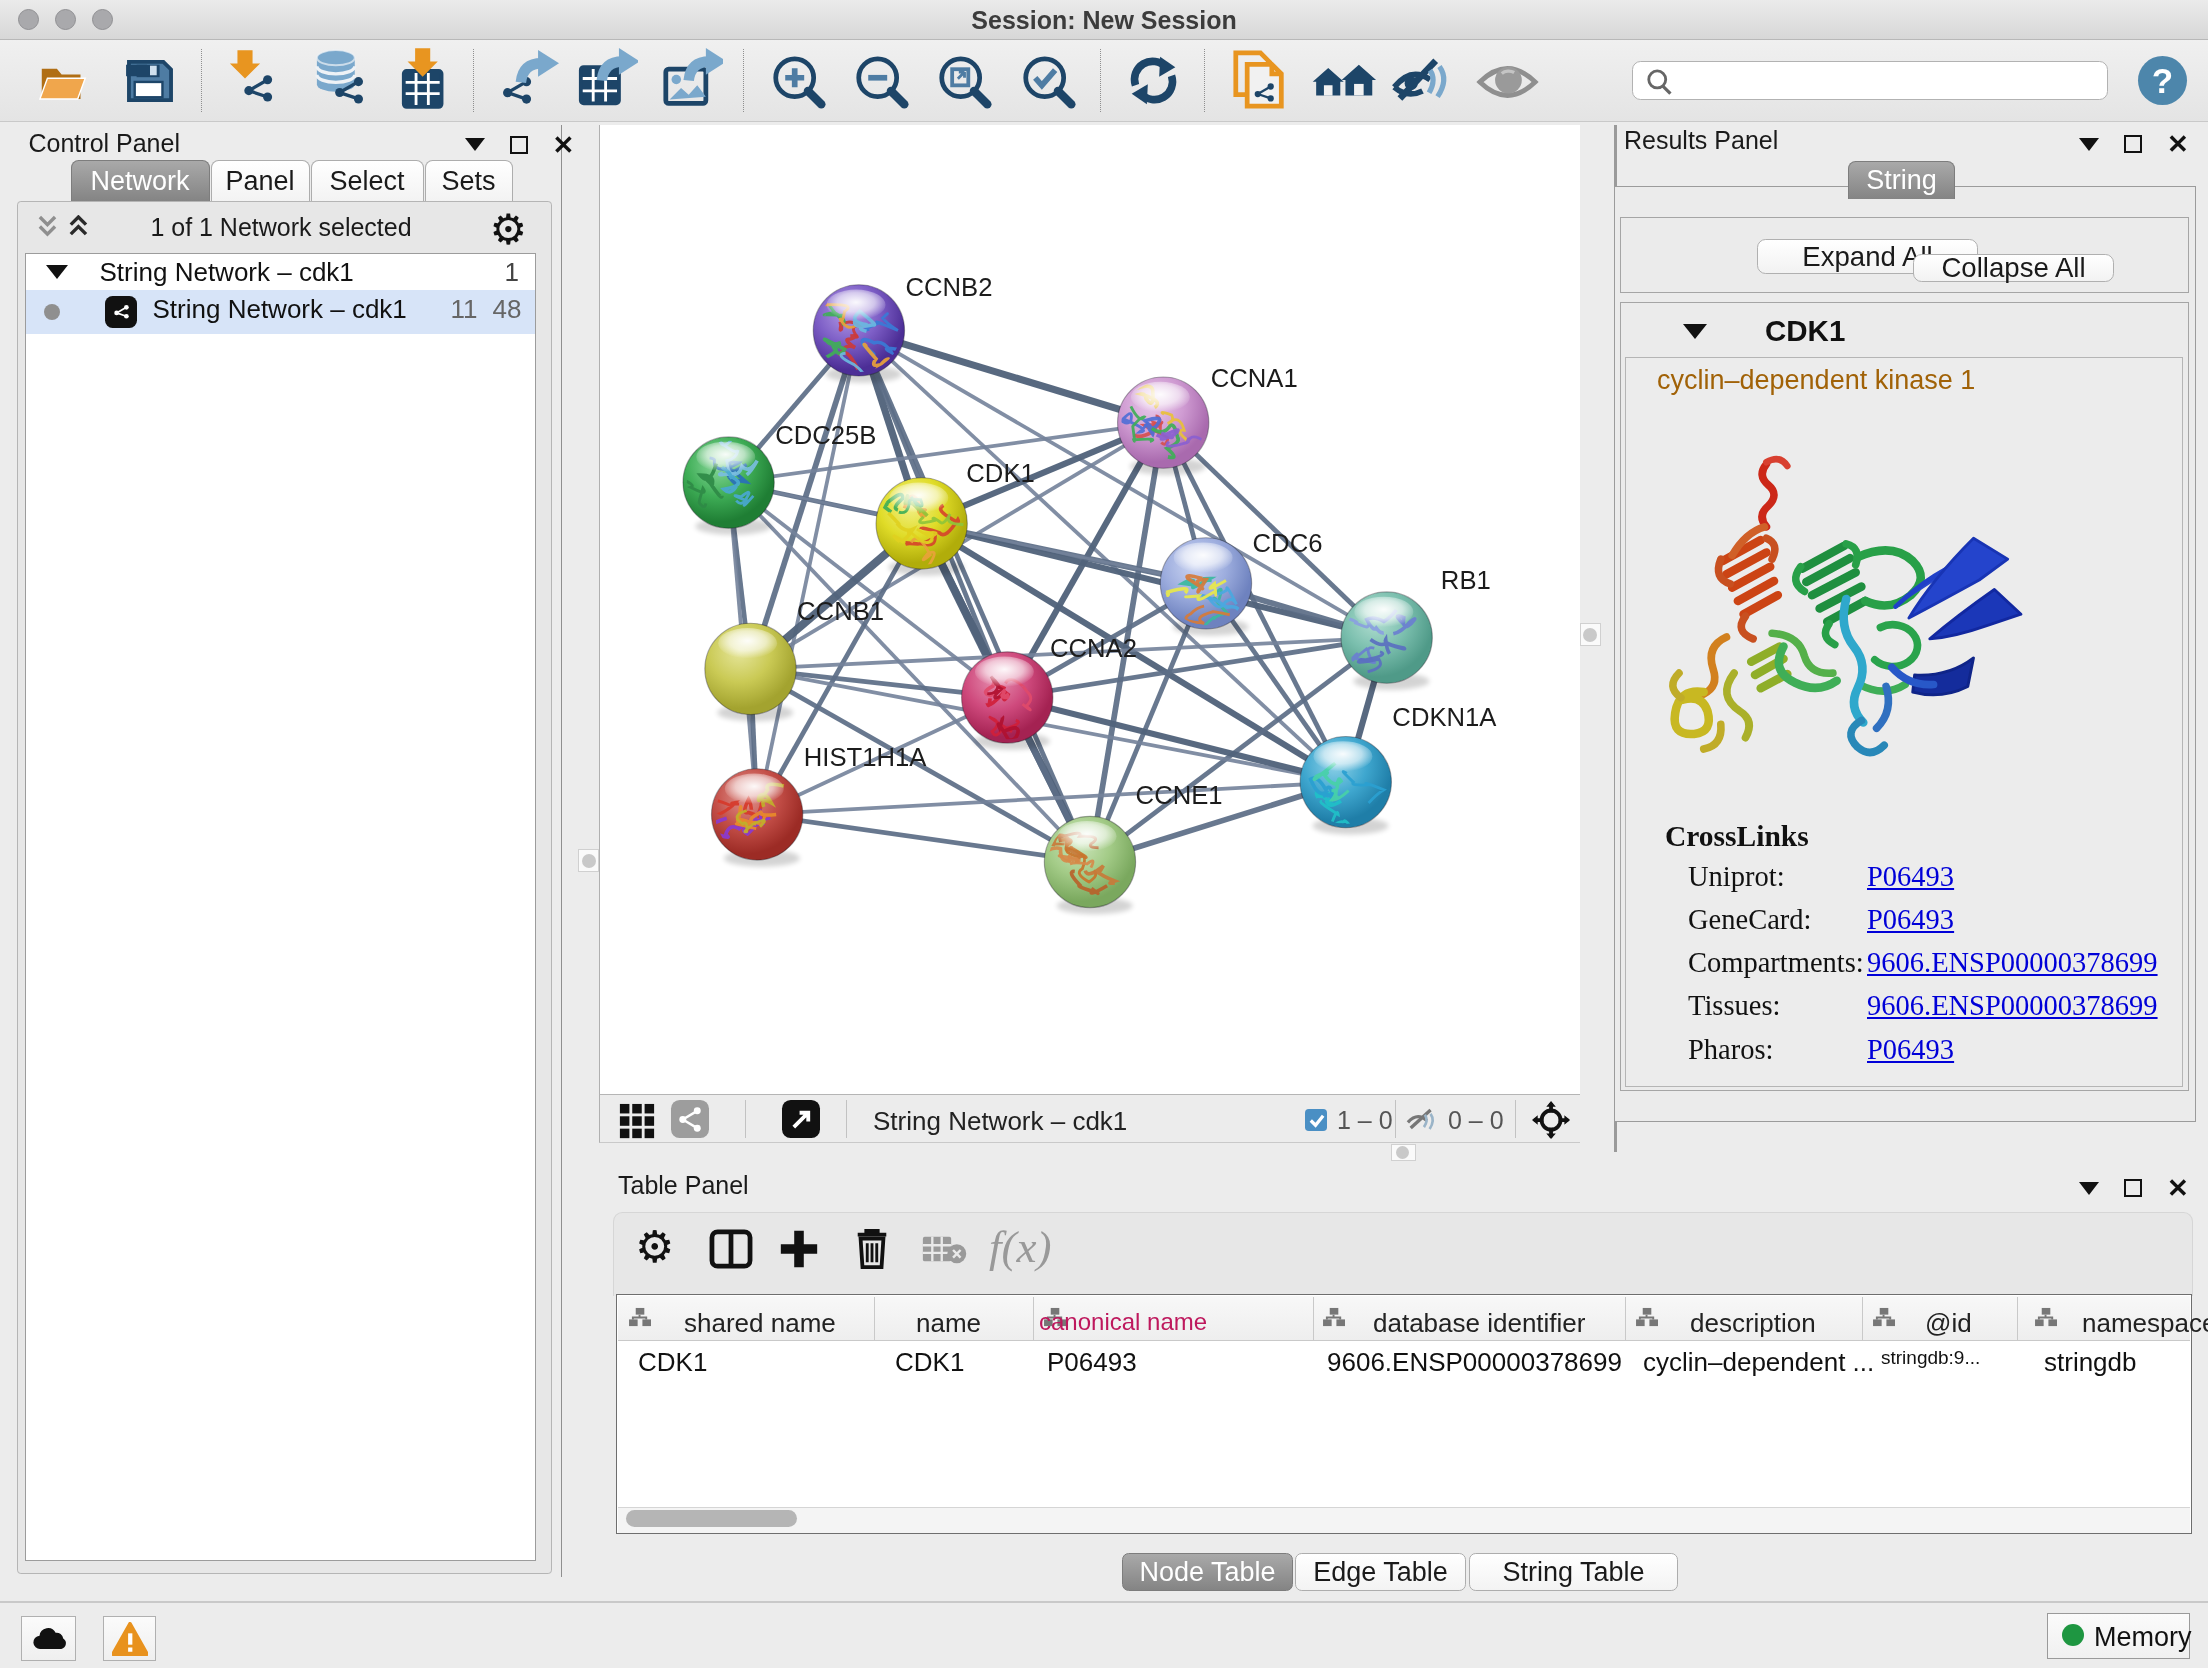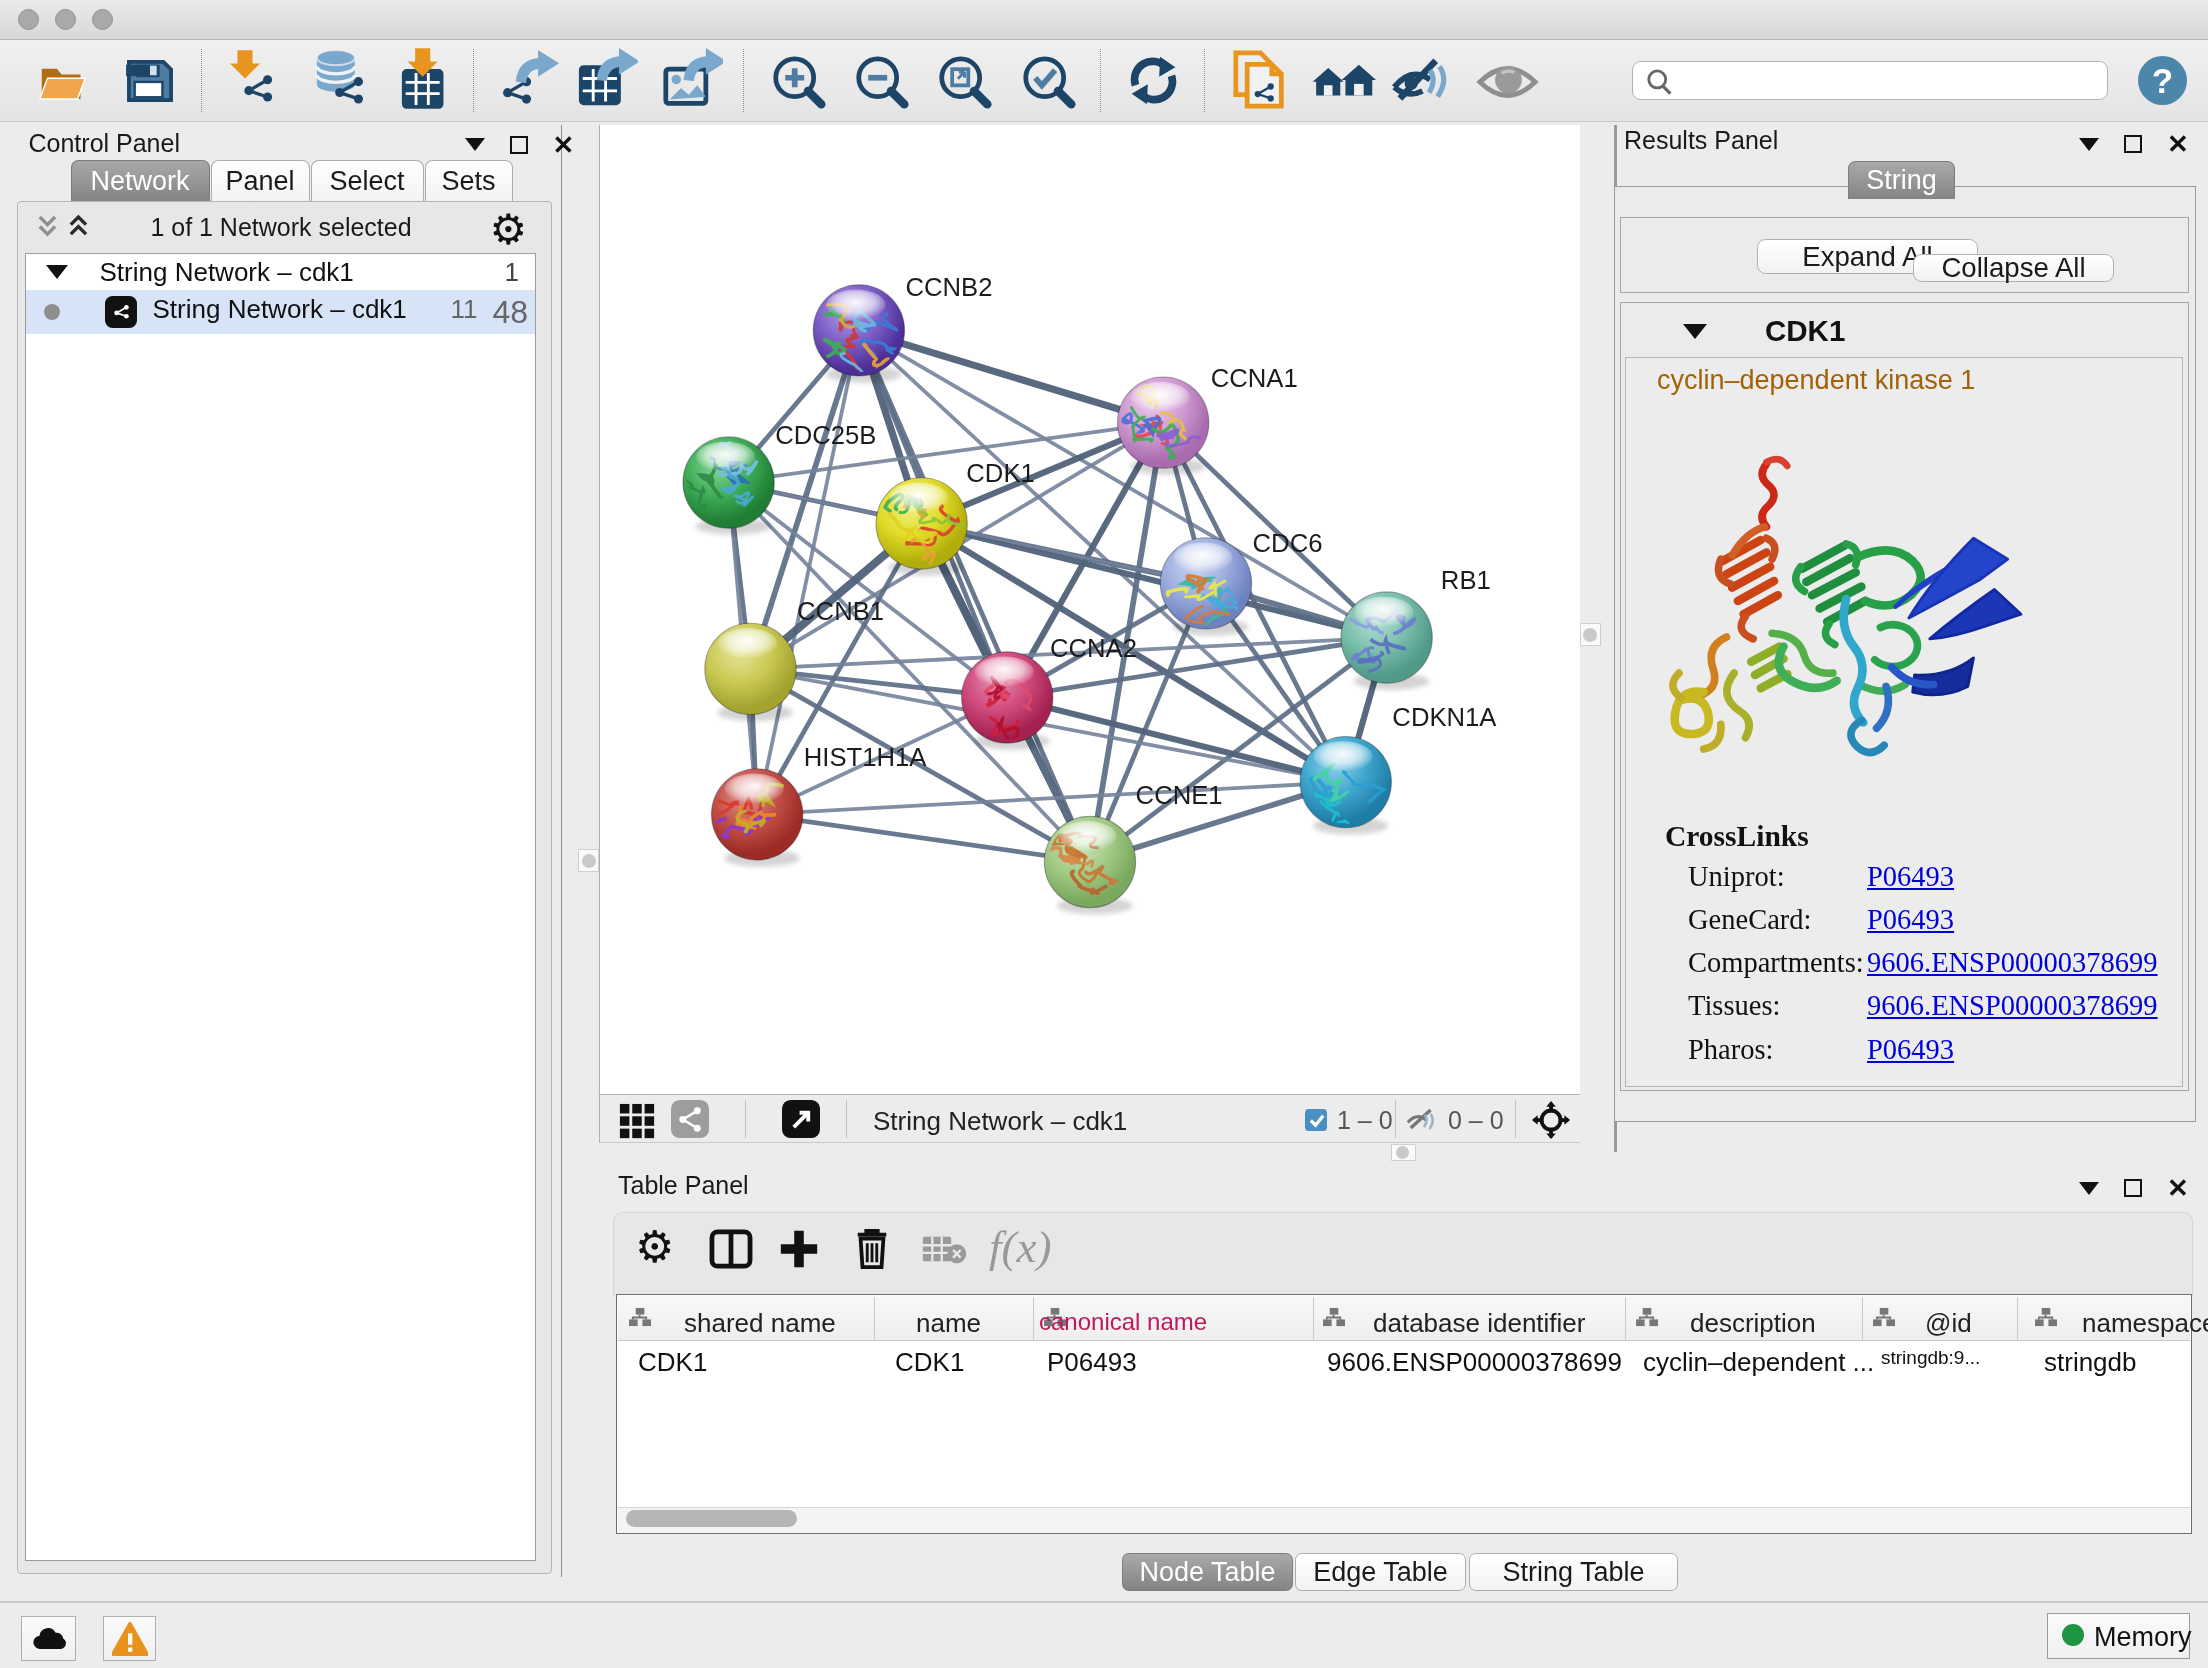--- a/index.html
+++ b/index.html
@@ -13,20 +13,21 @@
 .tabsel{background:linear-gradient(#a9a9a9,#848484);color:#fff;border-color:#7d7d7d}
 .btn{position:absolute;display:flex;align-items:center;justify-content:center;font-size:27.6px;color:#1a1a1a;background:linear-gradient(#ffffff,#f2f2f2);border:1.4px solid #b0b0b0;border-radius:8.6px}
 .seplv{position:absolute;width:0;border-left:1.9px dotted #8f8f8f}
 .lnk{color:#0000d8;text-decoration:underline}
 </style></head><body>
 <div id="app">
 <div class="abs" style="left:0;top:0;width:2208px;height:40px;background:linear-gradient(#ebebeb,#d7d7d7);border-bottom:1px solid #b8b8b8">
 <div class="abs" style="left:18px;top:8.6px;width:21px;height:21px;border-radius:50%;background:#a9a9ac;border:1px solid #909093"></div>
 <div class="abs" style="left:55px;top:8.6px;width:21px;height:21px;border-radius:50%;background:#a9a9ac;border:1px solid #909093"></div>
 <div class="abs" style="left:92px;top:8.6px;width:21px;height:21px;border-radius:50%;background:#a9a9ac;border:1px solid #909093"></div>
+<div class="abs" style="left:0;top:5.7px;width:2208px;text-align:center;font-size:25px;font-weight:bold;color:#3c3c3c">Session: New Session</div>
 </div>
 <div class="abs" style="left:0;top:40px;width:2208px;height:82px;background:linear-gradient(#f0f0f0,#e4e4e4);border-bottom:1px solid #c9c9c9"></div>
     <svg class="abs" style="left:38px;top:59px" width="51" height="44" viewBox="0 0 54 46">
       <path d="M4,10 h16 l5,6 h20 v26 h-41 z" fill="#b06e14"></path>
       <path d="M10,20 h40 l-8,22 h-40 z" fill="#f0a64c"></path>
       <path d="M10,20 h40 l-8,22 h-40 z" fill="none" stroke="#fff" stroke-width="1.5"></path>
     </svg>
     <svg class="abs" style="left:126px;top:59px" width="48" height="44" viewBox="0 0 50 46">
       <path d="M3,3 h36 l8,8 v32 h-44 z" fill="#4e7ca3" stroke="#1d4568" stroke-width="4"></path>
       <rect x="11,9" y="6" width="22" height="12" fill="#1d4568"></rect>
@@ -181,21 +182,21 @@
       <div class="abs" style="left:95px;top:171px;width:32px;height:32px;background:#111;border-radius:7.6px"></div>
       <svg class="abs" style="left:99px;top:175px" width="25" height="25" viewBox="0 0 26 26">
         <circle cx="7.916" cy="13.459999999999999" r="2.4599999999999995" fill="#fff"></circle>
         <circle cx="18.084" cy="7.556000000000001" r="2.4599999999999995" fill="#fff"></circle>
         <circle cx="18.084" cy="16.904" r="2.4599999999999995" fill="#fff"></circle>
         <line x1="7.916" y1="13.459999999999999" x2="18.084" y2="7.556000000000001" stroke="#fff" stroke-width="1.8039999999999998"></line>
         <line x1="7.916" y1="13.459999999999999" x2="18.084" y2="16.904" stroke="#fff" stroke-width="1.8039999999999998"></line>
       </svg>
       <div class="abs" style="left:143px;top:169px;font-size:26px;color:#111">String Network – cdk1</div>
       <div class="abs" style="left:441px;top:169px;font-size:26px;color:#666">11</div>
-      <div class="abs" style="left:483px;top:169px;font-size:32px;color:#666">48</div>
+      <div class="abs" style="left:483px;top:169px;font-size:26px;color:#666">48</div>
     </div>
     <div class="abs" style="left:578px;top:849px;width:21px;height:23px;background:#fafafa;border:1px solid #d0d0d0"></div>
     <div class="abs" style="left:582px;top:854px;width:14.3px;height:14.3px;border-radius:50%;background:#c9c9c9"></div>
     <div class="abs" style="left:1580px;top:623px;width:21px;height:23px;background:#fafafa;border:1px solid #d0d0d0"></div>
     <div class="abs" style="left:1583px;top:628px;width:14.3px;height:14.3px;border-radius:50%;background:#c9c9c9"></div>
     <div class="abs" style="left:1614px;top:125px;width:2.9px;height:1027px;background:#9a9a9a"></div>
     <div class="abs" style="left:599px;top:125px;width:981px;height:969px;background:#fff;border-left:1.4px solid #b0b0b0"></div>
     <svg class="abs" style="left:599px;top:125px" width="981" height="969" viewBox="0 0 1031 1019">
       <defs>
         <radialGradient id="gCCNB2" cx="38%" cy="30%" r="72%">

